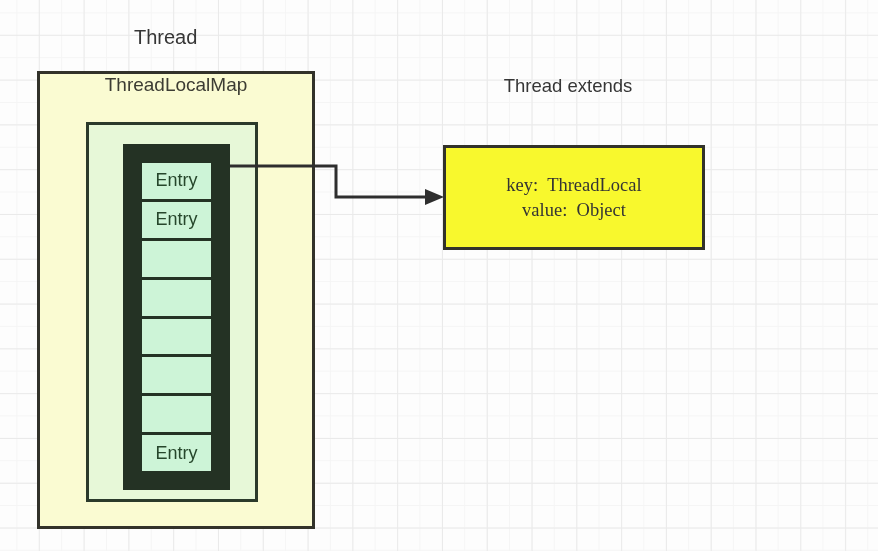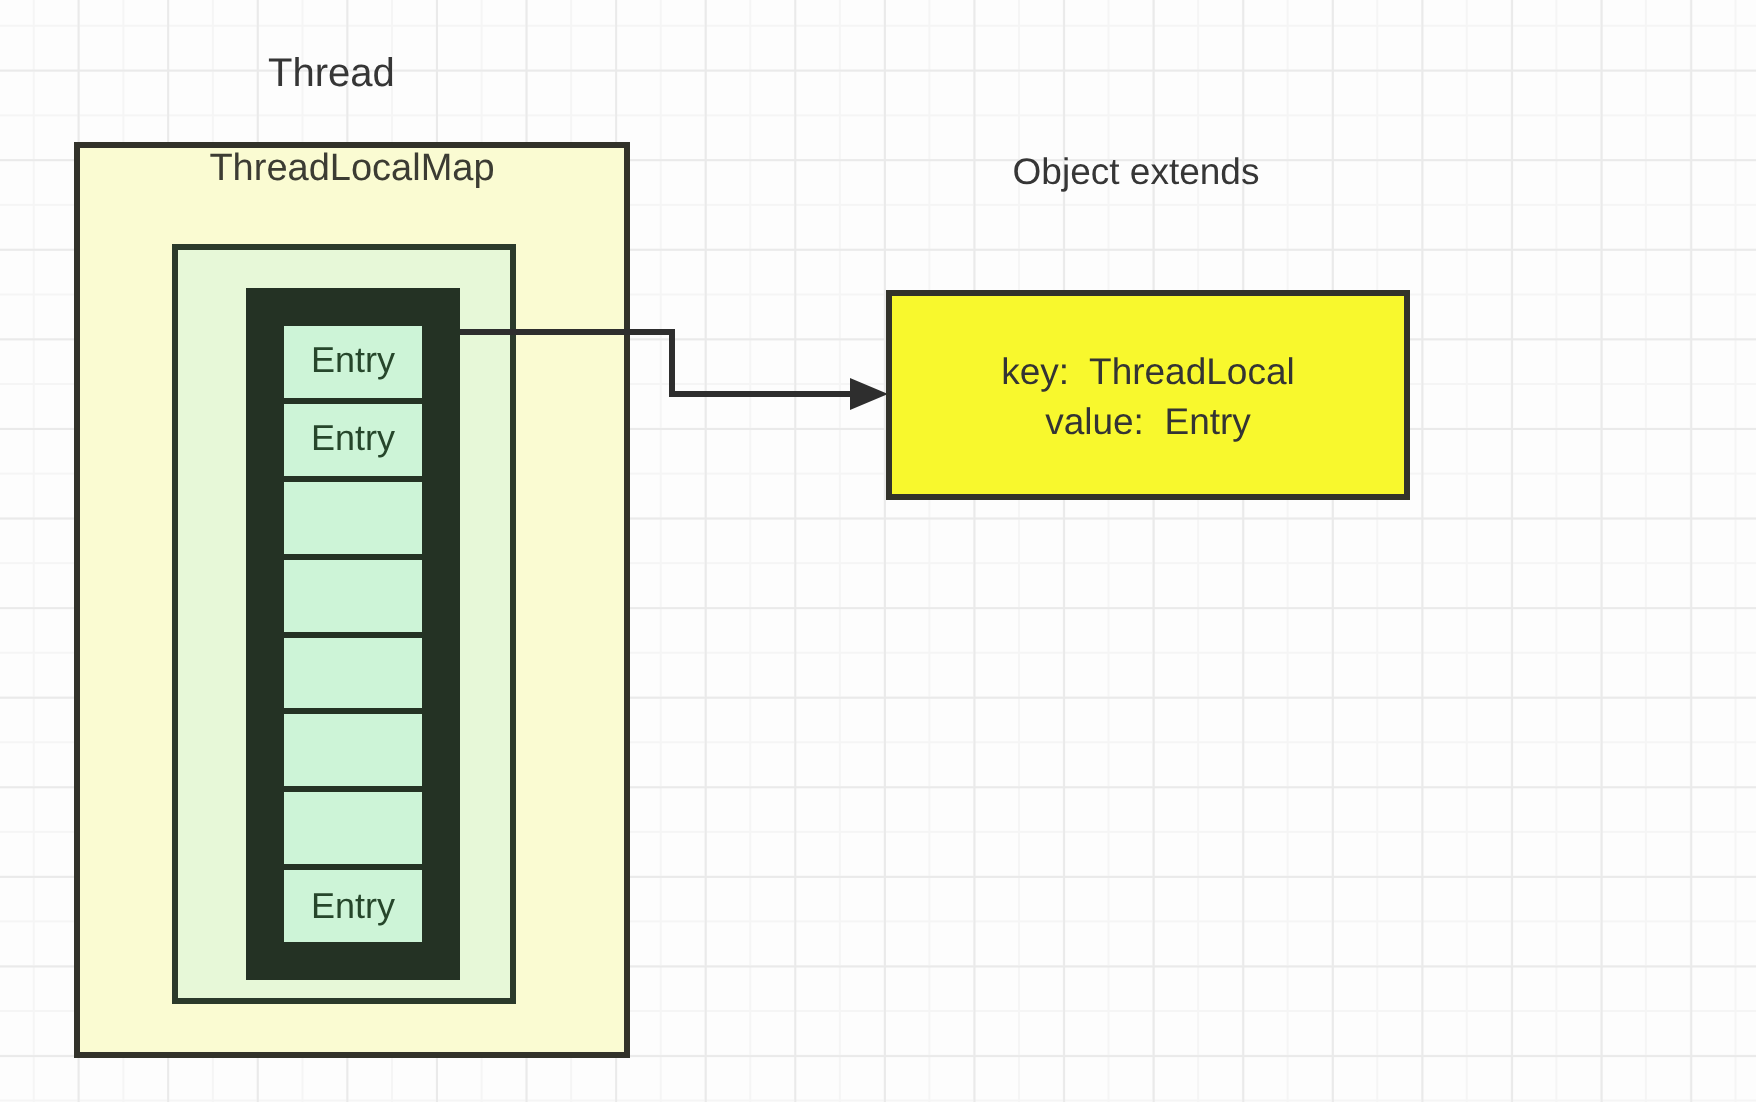--- a/index.html
+++ b/index.html
@@ -101,20 +101,21 @@
     height: 99px;
     background: #f8f82d;
     border: 3px solid #32322a;
     display: flex;
     flex-direction: column;
     align-items: center;
     justify-content: center;
     font-size: 18.5px;
     line-height: 25px;
     color: #343434;
+    font-family: Liberation Serif, serif;
   }
   .kv { white-space: pre; }
 
   .arrow-svg {
     position: absolute;
     left: 228px;
     top: 152px;
     width: 222px;
     height: 62px;
   }
@@ -142,21 +143,21 @@
     <div class="cell"></div>
     <div class="cell">Entry</div>
   </div>
 
   <svg class="arrow-svg" viewBox="0 0 222 62" xmlns="http://www.w3.org/2000/svg">
     <path d="M 2 14 L 108 14 L 108 45 L 199 45" fill="none" stroke="#2e2e2e" stroke-width="3"></path>
     <polygon points="197,37 216,45 197,53" fill="#2e2e2e"></polygon>
   </svg>
 
   <div class="note">
-    <div>Object extends</div>
+    <div>Thread extends</div>
   </div>
 
   <div class="entry-detail-box">
     <div class="kv">key:  ThreadLocal</div>
-    <div class="kv">value:  Entry</div>
+    <div class="kv">value:  Object</div>
   </div>
 
 </div>
 
 </body></html>

